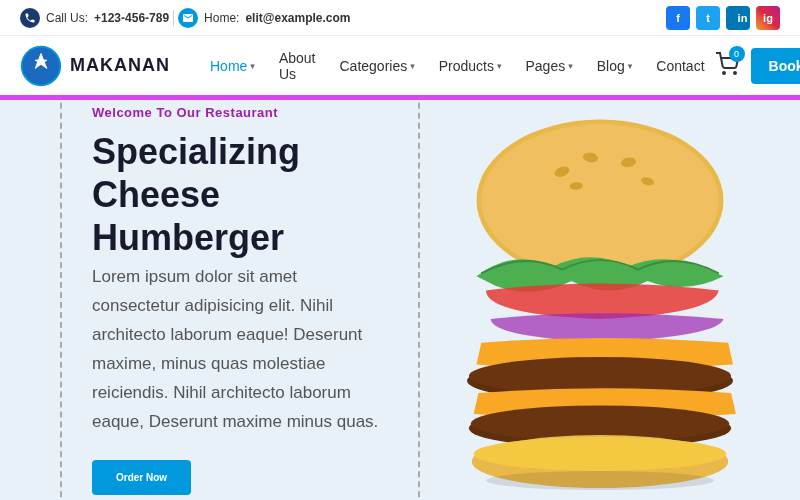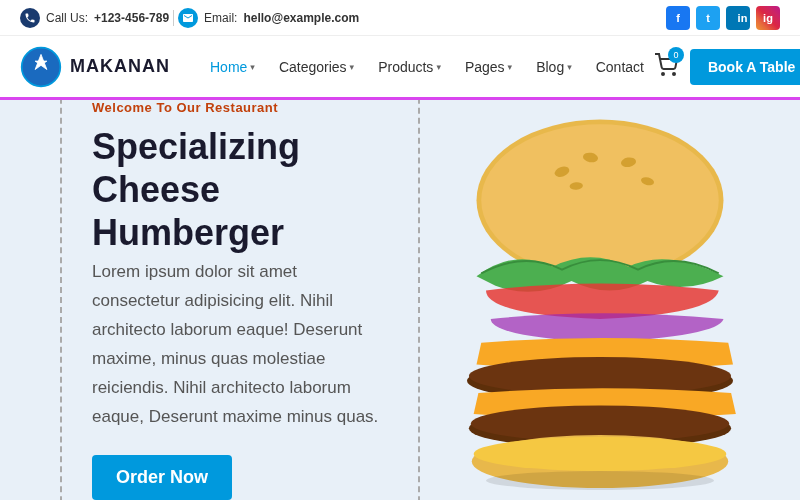--- a/index.html
+++ b/index.html
@@ -24,21 +24,21 @@
     .social-li { background: #0077b5; padding-left: 9px; }
     .social-ig { background: linear-gradient(45deg, #f09433, #e6683c, #dc2743, #cc2366, #bc1888); }
 
     
     .navbar {
       background: #fff;
       display: flex;
       align-items: center;
       padding: 0 20px;
       height: 64px;
-      border-bottom: 3px solid #d946ef;
+      border-bottom: 5px solid #d946ef;
       position: relative;
       z-index: 10;
     }
     .logo-area { display: flex; align-items: center; gap: 8px; margin-right: 30px; }
     .logo-icon { width: 42px; height: 42px; }
     .logo-text { font-size: 18px; font-weight: 700; color: #1a1a2e; letter-spacing: 1px; }
     .nav-links { display: flex; align-items: center; gap: 4px; flex: 1; }
     .nav-item { display: flex; align-items: center; gap: 3px; padding: 6px 10px; font-size: 14px; color: #333; cursor: pointer; font-weight: 500; text-decoration: none; }
     .nav-item.active { color: #0099dd; }
     .nav-item .chevron { font-size: 9px; color: #666; }
@@ -62,21 +62,21 @@
       padding: 40px 60px;
       max-width: 480px;
     }
     .dashed-border {
       border: 2px dashed #aaa;
       padding: 30px 30px 30px 30px;
       position: relative;
       background: transparent;
     }
     .welcome-text {
-      color: #c2410c;
+      color: #a21caf;
       font-size: 13px;
       font-weight: 600;
       margin-bottom: 10px;
       letter-spacing: 0.5px;
     }
     .hero-title {
       font-size: 36px;
       font-weight: 800;
       color: #1a1a2e;
       line-height: 1.2;
@@ -87,21 +87,21 @@
       color: #555;
       line-height: 1.7;
       margin-bottom: 24px;
     }
     .order-btn {
       background: #0099dd;
       color: #fff;
       border: none;
       padding: 12px 24px;
       border-radius: 4px;
-      font-size: 18px;
+      font-size: 10px;
       font-weight: 600;
       cursor: pointer;
     }
 
     
     .hero-image {
       position: absolute;
       right: 0;
       top: 0;
       width: 400px;
@@ -138,22 +138,22 @@
       <span>Call Us:</span>
       <span style="font-weight:600;">+123-456-789</span>
     </div>
     <div class="divider"></div>
     <div class="contact-item">
       <div class="contact-icon-wrap email-icon-wrap">
         <svg width="12" height="12" viewBox="0 0 24 24" fill="white">
           <path d="M20 4H4c-1.1 0-2 .9-2 2v12c0 1.1.9 2 2 2h16c1.1 0 2-.9 2-2V6c0-1.1-.9-2-2-2zm0 4l-8 5-8-5V6l8 5 8-5v2z"></path>
         </svg>
       </div>
-      <span>Email:</span>
-      <span style="font-weight:600;">hello@example.com</span>
+      <span>Home:</span>
+      <span style="font-weight:600;">elit@example.com</span>
     </div>
   </div>
   <div class="top-bar-right">
     <div class="social-icon social-fb">f</div>
     <div class="social-icon social-tw">t</div>
     <div class="social-icon social-li">in</div>
     <div class="social-icon social-ig">ig</div>
   </div>
 </div>
 
@@ -164,20 +164,23 @@
       <circle cx="25" cy="25" r="23" fill="#1a6abf" stroke="#0099dd" stroke-width="2"></circle>
       <path d="M25 10 L32 28 L18 18 L32 18 L18 28 Z" fill="white" stroke="white" stroke-width="1"></path>
     </svg>
     <span class="logo-text">MAKANAN</span>
   </div>
 
   <div class="nav-links">
     <a class="nav-item active">
       <span>Home</span>
       <span class="chevron">▾</span>
+    </a>
+    <a class="nav-item">
+      <span>About Us</span>
     </a>
     <a class="nav-item">
       <span>Categories</span>
       <span class="chevron">▾</span>
     </a>
     <a class="nav-item">
       <span>Products</span>
       <span class="chevron">▾</span>
     </a>
     <a class="nav-item">

